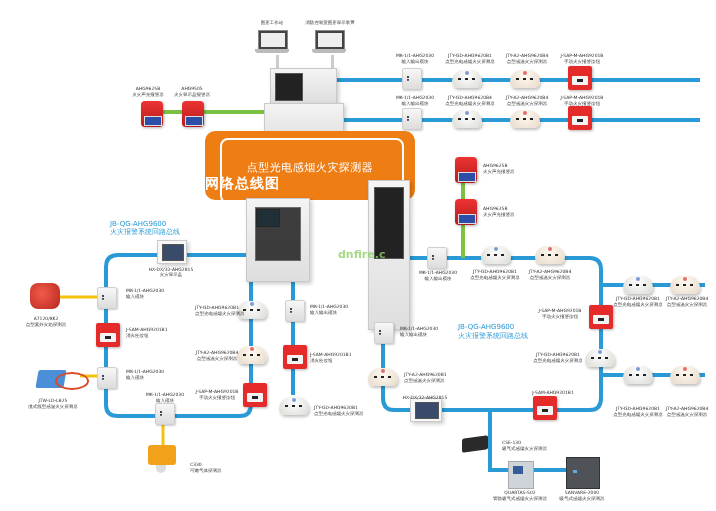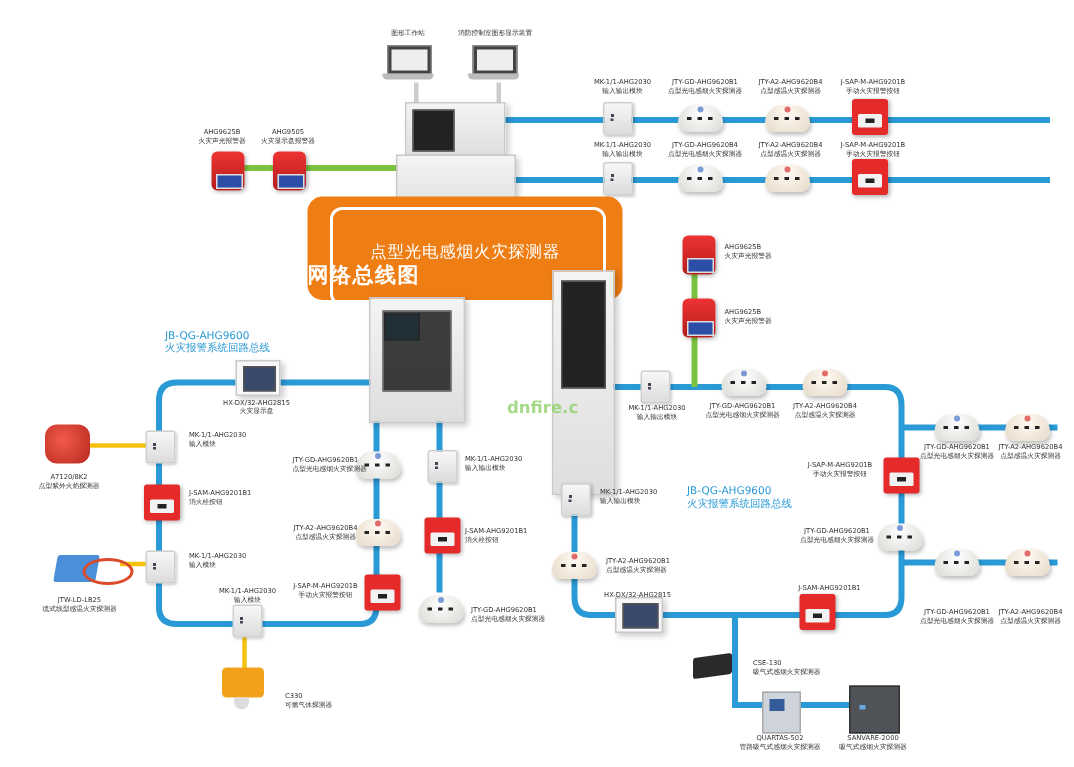--- a/index.html
+++ b/index.html
@@ -26,21 +26,21 @@
   .screen { position:absolute; background:#222; border:1px solid #555; }
   .laptop { position:absolute; width:34px; height:26px; }
   .laptop .lid { position:absolute; left:3px; top:0; width:28px; height:18px; background:#444; border:1px solid #888; }
   .laptop .lid::after { content:""; position:absolute; left:2px; top:2px; width:24px; height:14px; background:#eee; }
   .laptop .base { position:absolute; left:0; top:19px; width:34px; height:4px; background:#bbb; border-radius:0 0 3px 3px; }
   .title-box { position:absolute; left:205px; top:131px; width:210px; height:69px; background:#ee7d14; border-radius:10px; }
   .title-inner { position:absolute; left:220px; top:138px; width:180px; height:62px; border:2px solid #fff; border-radius:8px; }
   .title1 { position:absolute; left:205px; top:160px; width:210px; text-align:center; font-size:11px; color:#fff; letter-spacing:0.5px; }
   .title2 { position:absolute; left:205px; top:175px; width:210px; text-align:left; font-size:14px; font-weight:bold; color:#fff; letter-spacing:1px; }
   .loop-title { position:absolute; font-size:7px; line-height:8.5px; color:#2a9ad6; white-space:nowrap; }
-  .watermark { position:absolute; left:338px; top:248px; font-size:11px; font-weight:bold; color:#8fd36b; opacity:0.8;margin-top:17px; }
+  .watermark { position:absolute; left:338px; top:248px; font-size:11px; font-weight:bold; color:#8fd36b; opacity:0.8; }
   .flame { position:absolute; left:30px; top:283px; width:30px; height:26px; background:radial-gradient(circle at 40% 40%, #f05a4a, #b8281e); border-radius:8px; }
   .gas { position:absolute; left:148px; top:445px; width:28px; height:20px; background:#f2a21a; border-radius:3px; }
   .gas::after { content:""; position:absolute; left:8px; top:20px; width:10px; height:8px; background:#ddd; border-radius:0 0 5px 5px; }
   .linear { position:absolute; left:37px; top:370px; width:28px; height:18px; background:#4a8fd8; transform:skewX(-10deg); border-radius:2px; }
   .coil { position:absolute; left:55px; top:372px; width:30px; height:14px; border:2px solid #d94b2b; border-radius:50%; }
   .aspir1 { position:absolute; left:462px; top:437px; width:26px; height:14px; background:#2a2a2a; border-radius:2px; transform:skewY(-8deg); }
   .aspir2 { position:absolute; left:508px; top:461px; width:24px; height:26px; background:#cfd3da; border:1px solid #aaa; }
   .aspir2::after { content:""; position:absolute; left:4px; top:4px; width:10px; height:8px; background:#355c9a; }
   .aspir3 { position:absolute; left:566px; top:457px; width:32px; height:30px; background:#4f5358; border:1px solid #333; }
   .aspir3::after { content:""; position:absolute; left:6px; top:12px; width:4px; height:3px; background:#6ad; }

